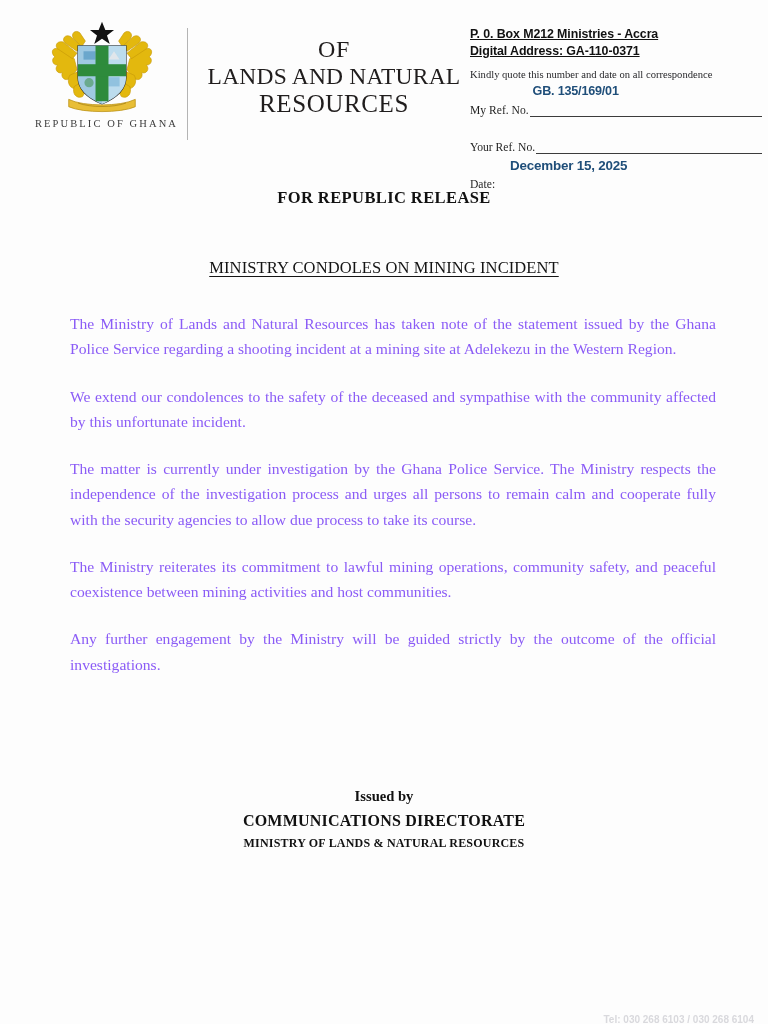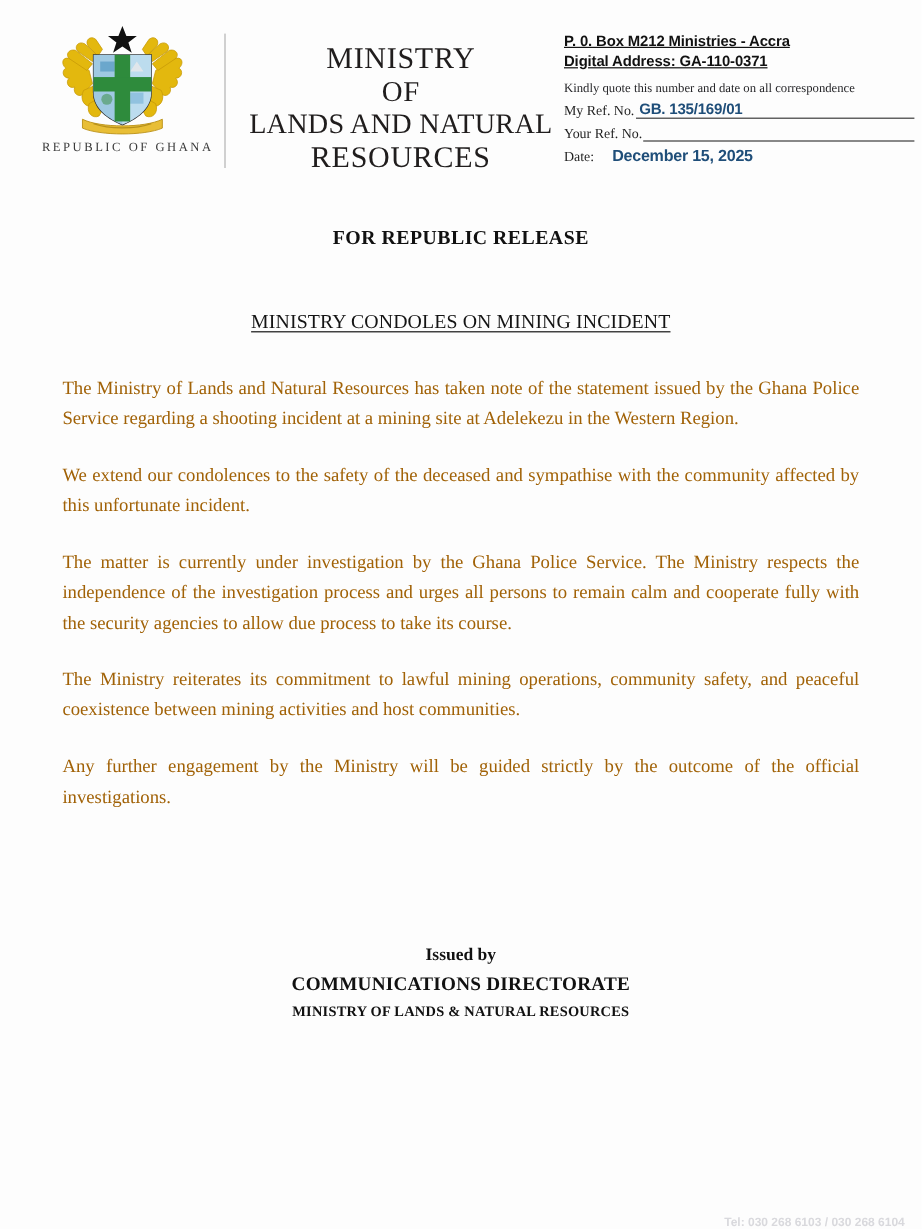--- a/index.html
+++ b/index.html
@@ -125,21 +125,21 @@
     font-family: "Liberation Serif", "DejaVu Serif", serif;
     font-size: 11.6px;
     color: #1f1f1f;
   }
   .ref-row .lbl { flex: 0 0 auto; white-space: nowrap; }
   .ref-row .fill {
     flex: 1 1 auto;
     border-bottom: 1px solid #3c3c3c;
     margin-left: 1px;
     padding-left: 3px;
-    padding-bottom: 0;
+    padding-bottom: 18px;
     min-height: 13px;
     line-height: 13px;
   }
   .ref-row .val {
     font-family: "Liberation Sans", "DejaVu Sans", sans-serif;
     font-weight: bold;
     font-size: 12.6px;
     color: #1f4e79;
     letter-spacing: -0.2px;
   }
@@ -181,22 +181,22 @@
 
   .paragraphs {
     margin-top: 33px;
   }
 
   .para {
     text-align: justify;
     font-family: "Liberation Serif", "DejaVu Serif", serif;
     font-size: 15.6px;
     line-height: 1.62;
-    color: #a16207;
-    margin: 0 0 22px 0;
+    color: #8b5cf6;
+    margin: 0 0 22px 18px;
   }
   .para:last-child { margin-bottom: 0; }
 
   
   .signature {
     margin-top: 108px;
     text-align: center;
     font-family: "Liberation Serif", "DejaVu Serif", serif;
     color: #111111;
     line-height: 1.62;
@@ -285,21 +285,20 @@
 
         <path d="M24 88 C40 96 80 96 96 88 L96 96 C80 103 40 103 24 96 Z" fill="#E8BE36" stroke="#B98E10" stroke-width="0.8"></path>
         <path d="M34 92 C48 97 72 97 86 92" stroke="#8d6a05" stroke-width="1" fill="none" opacity="0.55"></path>
       </svg>
       <div class="crest-caption">REPUBLIC OF GHANA</div>
     </div>
 
     <div class="header-divider"></div>
 
     <div class="ministry-title">
-      <span class="ln">MINISTRY</span>
       <span class="ln small">OF</span>
       <span class="ln wide">LANDS AND NATURAL</span>
       <span class="ln">RESOURCES</span>
     </div>
 
     <div class="ref-block">
       <div class="ref-address">
         <span>P. 0. Box M212 Ministries - Accra</span>
         <span>Digital Address: GA-110-0371</span>
       </div>

